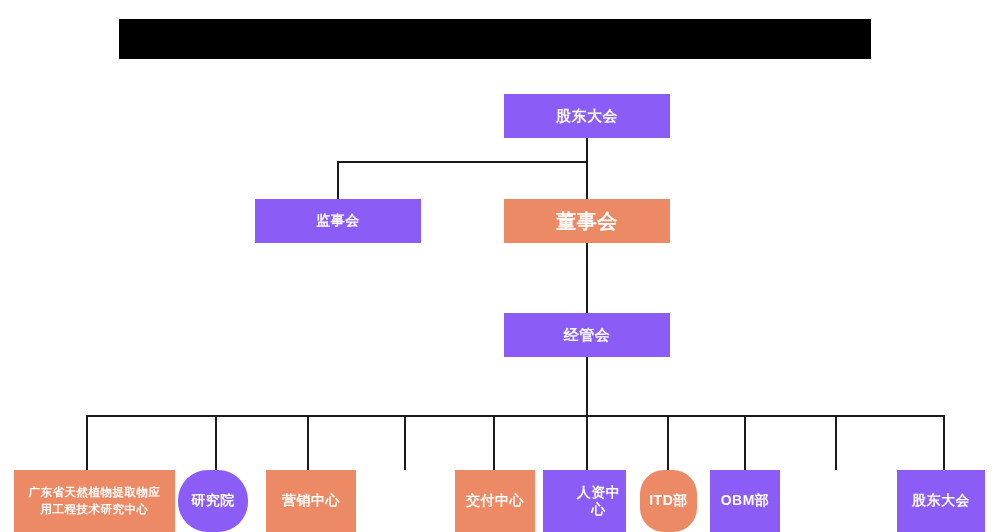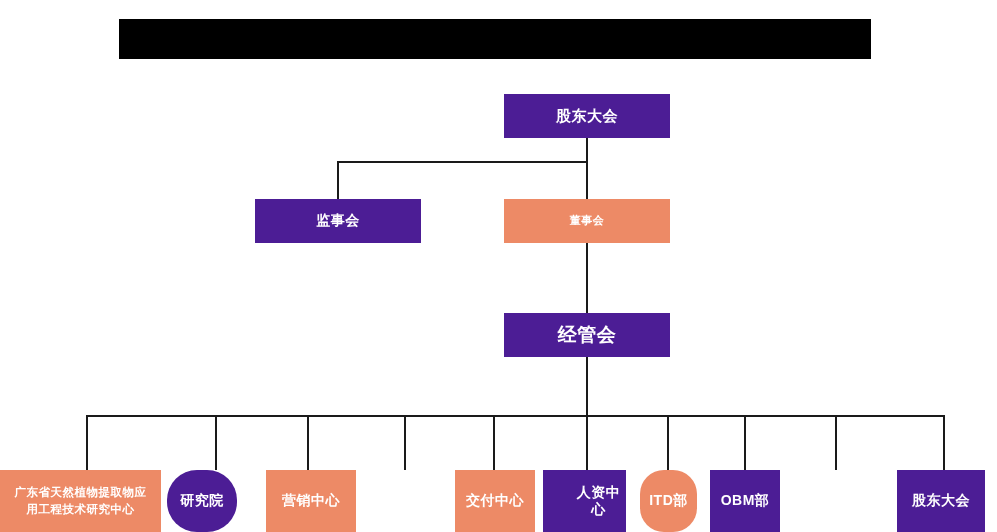--- a/index.html
+++ b/index.html
@@ -37,35 +37,35 @@
     align-items: center;
     justify-content: center;
     text-align: center;
     color: #ffffff;
     font-weight: bold;
     line-height: 1.25;
     letter-spacing: 0.5px;
     z-index: 3;
     user-select: none;
   }
-  .node.dark  { background: #4c1d95; }
+  .node.dark  { background: #8b5cf6; }
   .node.light { background: #ed8a66; }
 
   .node-label { display: block; padding: 0 4px; white-space: pre-line; }
 
   
   #node-shareholders { left: 504px; top: 94px;  width: 166px; height: 44px; font-size: 15px; }
   #node-supervisors  { left: 255px; top: 199px; width: 166px; height: 44px; font-size: 14px; }
-  #node-directors    { left: 504px; top: 199px; width: 166px; height: 44px; font-size: 11px; }
-  #node-management   { left: 504px; top: 313px; width: 166px; height: 44px; font-size: 19px; }
+  #node-directors    { left: 504px; top: 199px; width: 166px; height: 44px; font-size: 20px; }
+  #node-management   { left: 504px; top: 313px; width: 166px; height: 44px; font-size: 15px; }
 
   
   .leaf { top: 470px; height: 62px; font-size: 14px; }
-  #leaf-0  { left: 0px;   width: 161px; font-size: 11.5px; line-height: 1.45; }
-  #leaf-1  { left: 167px; width: 70px; border-radius: 30px;  }
+  #leaf-0  { left: 14px;   width: 161px; font-size: 11.5px; line-height: 1.45; }
+  #leaf-1  { left: 178px; width: 70px; border-radius: 30px;  }
   #leaf-2  { left: 266px; width: 90px;  }
   #leaf-3  { left: 363px; width: 85px;  }
   #leaf-4  { left: 455px; width: 80px; align-items: center;  }
   #leaf-5  { left: 543px; width: 83px; padding-left: 28px;  }
   #leaf-6  { left: 640px; width: 57px; border-radius: 24px;  }
   #leaf-7  { left: 710px; width: 70px;  }
   #leaf-8  { left: 790px; width: 90px;  }
   #leaf-9  { left: 897px; width: 88px;  }
 
   

